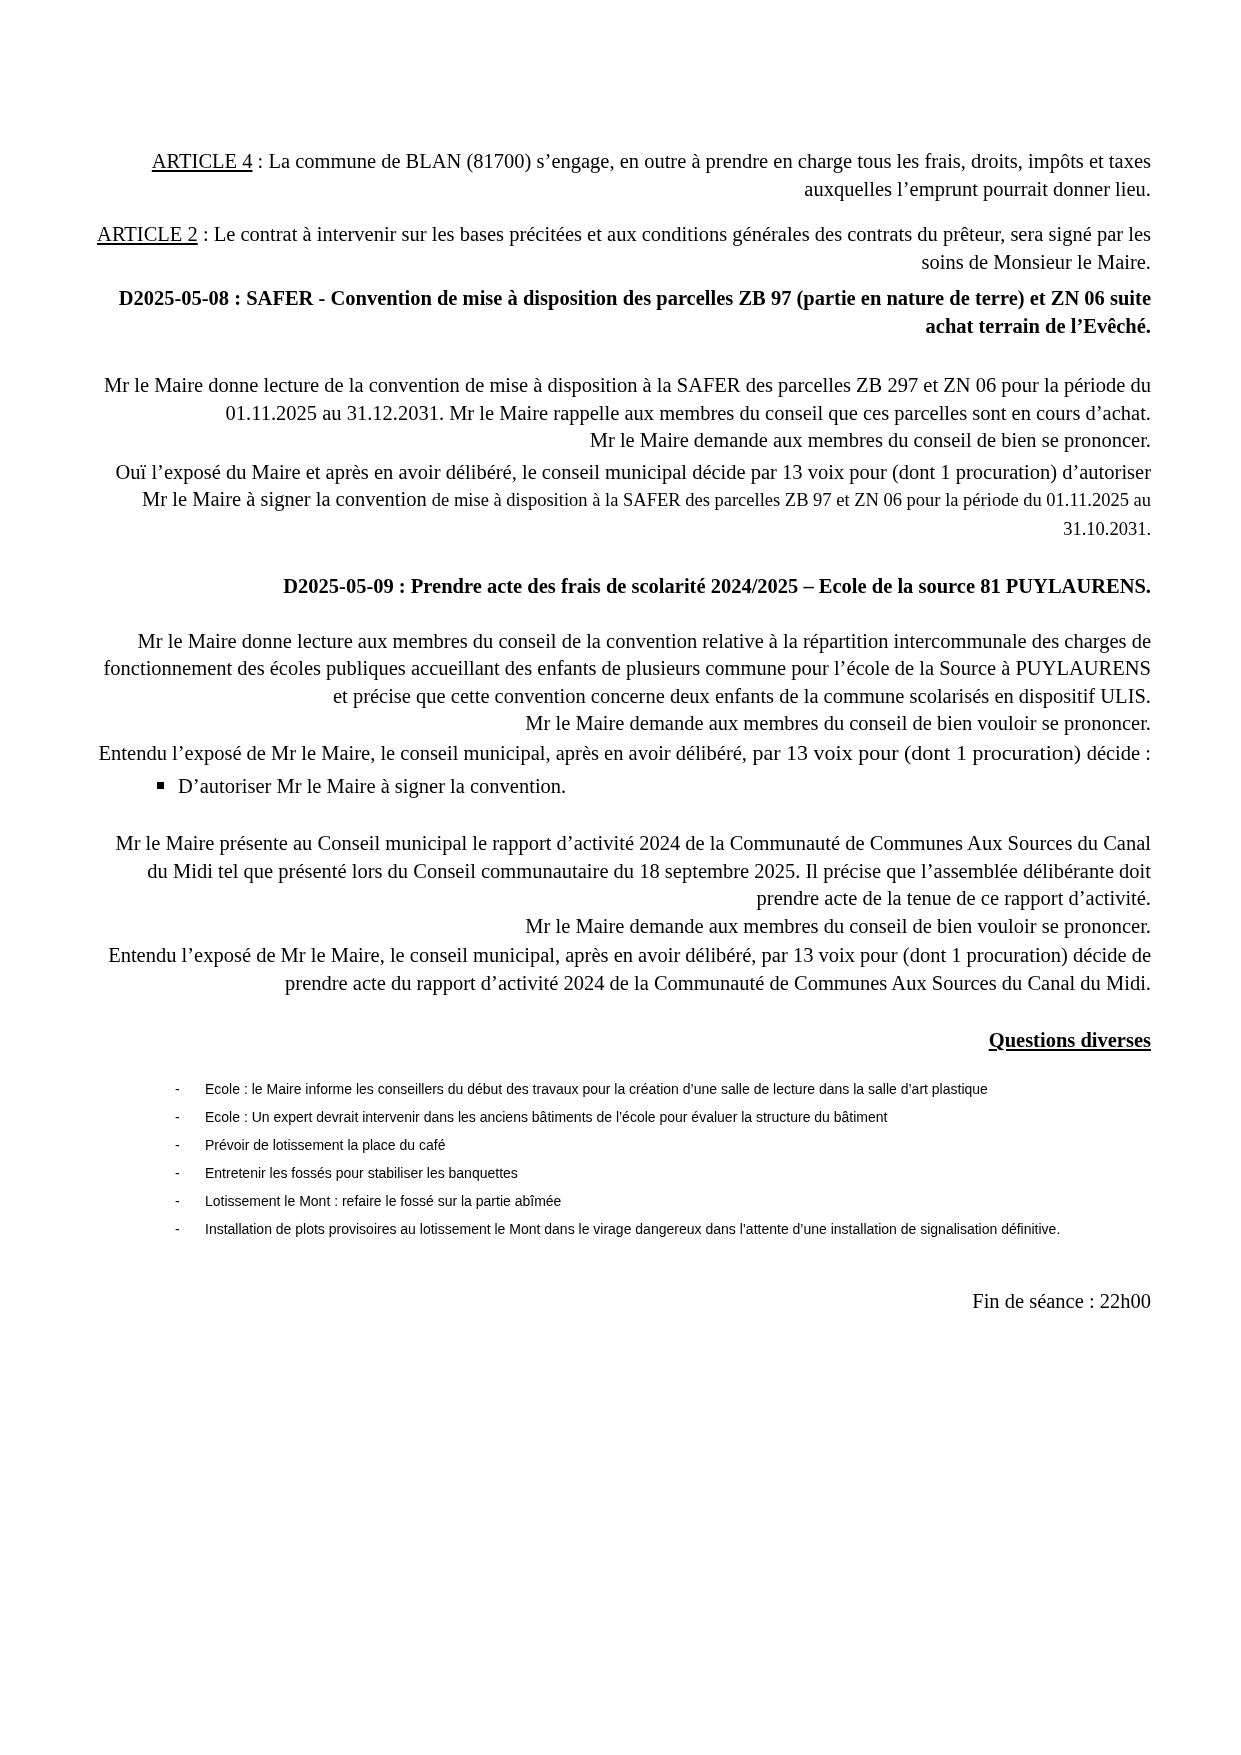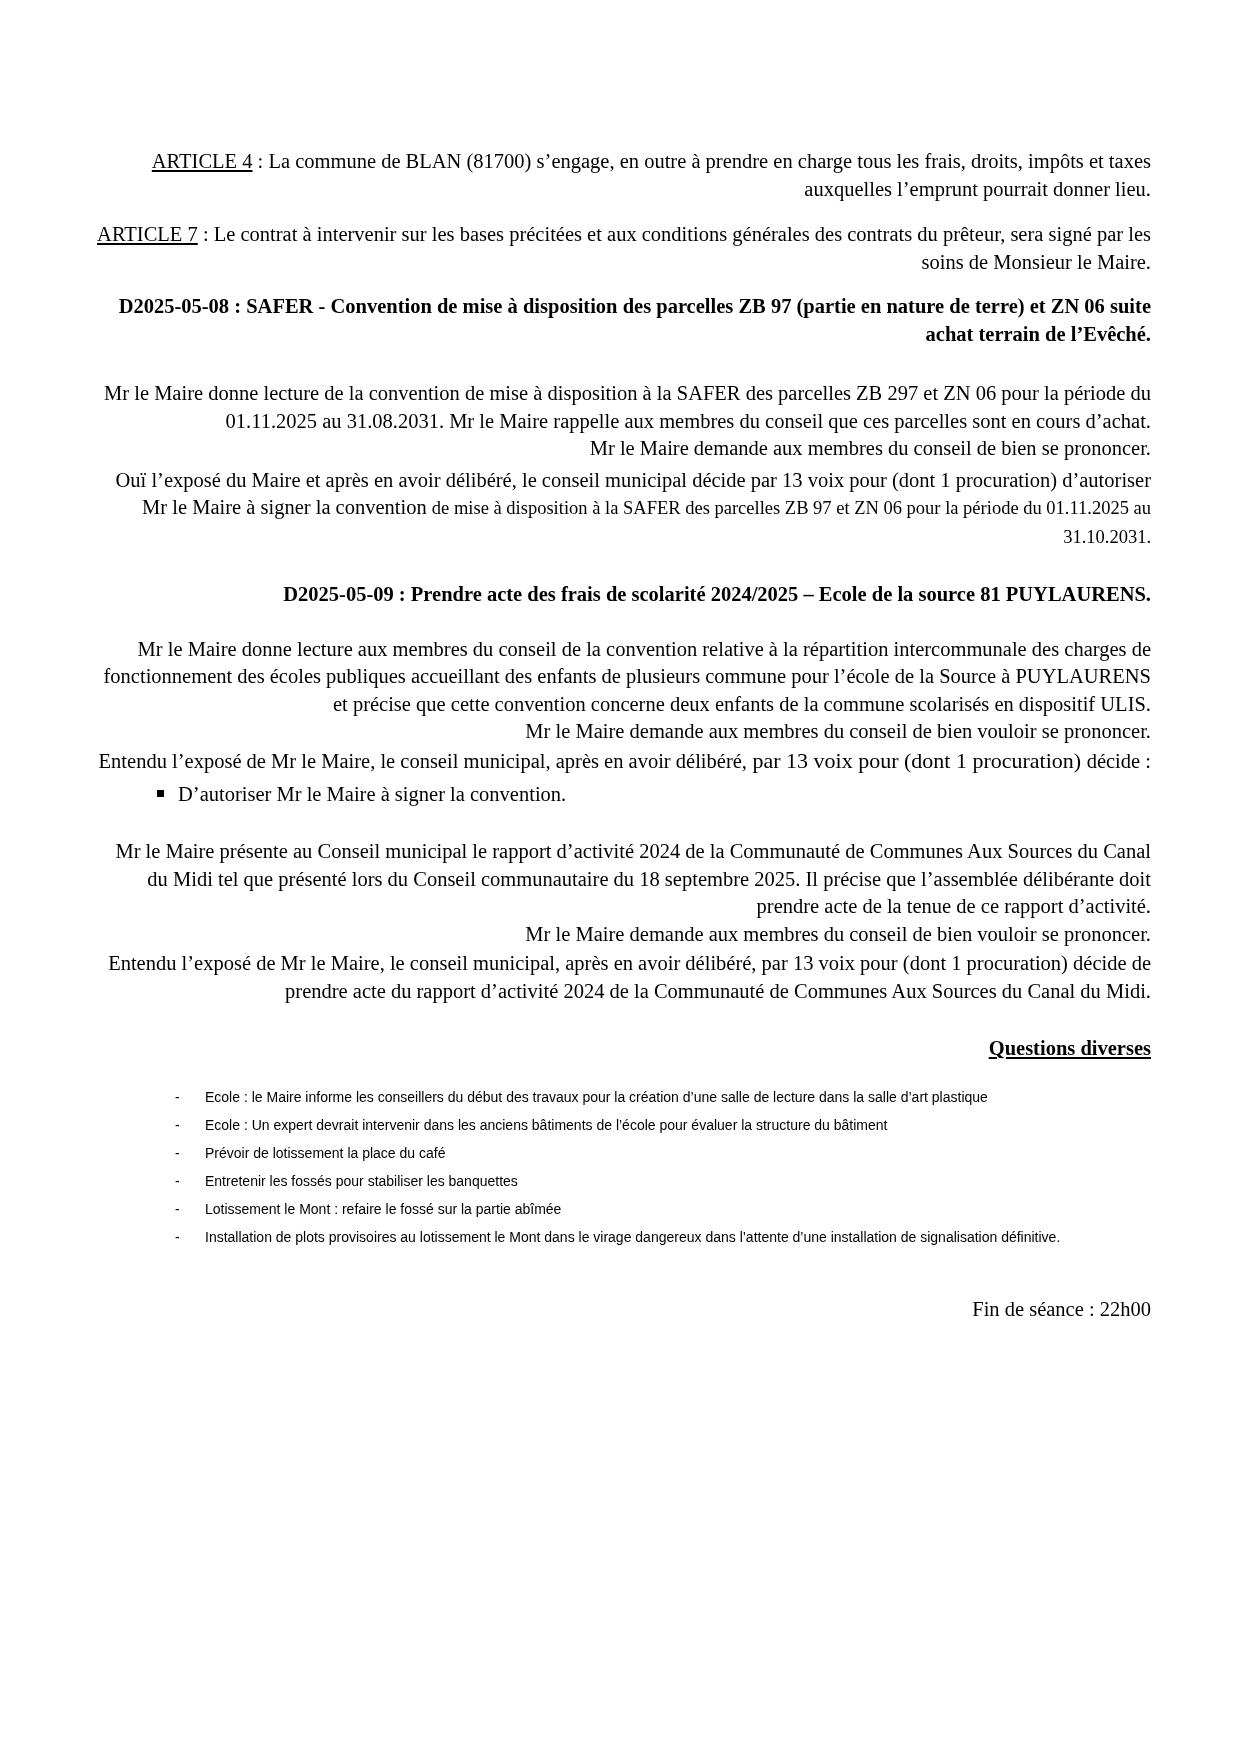--- a/index.html
+++ b/index.html
@@ -91,23 +91,23 @@
     width:4px;
     height:60px;
   }
 </style>
 </head>
 <body>
 
 <div class="page">
   <div class="content">
       <p class="doc justify"><span class="run-underline">ARTICLE 4</span><span> : La commune de BLAN (81700) s’engage, en outre à prendre en charge tous les frais, droits, impôts et taxes auxquelles l’emprunt pourrait donner lieu.</span></p>
-      <p class="doc justify" style="margin-top: 18px;"><span class="run-underline">ARTICLE 7</span><span> : Le contrat à intervenir sur les bases précitées et aux conditions générales des contrats du prêteur, sera signé par les soins de Monsieur le Maire.</span></p>
-      <p class="doc bold justify" style="margin-top: 17px;"><span>D2025-05-08 : SAFER - Convention de mise à disposition des parcelles ZB 97 (partie en nature de terre) et ZN 06 suite achat terrain de l’Evêché.</span></p>
-      <p class="doc justify" style="margin-top: 32px;"><span>Mr le Maire donne lecture de la convention de mise à disposition à la SAFER des parcelles ZB 297 et ZN 06 pour la période du 01.11.2025 au 31.08.2031. Mr le Maire rappelle aux membres du conseil que ces parcelles sont en cours d’achat.</span></p>
+      <p class="doc justify" style="margin-top: 18px;"><span class="run-underline">ARTICLE 2</span><span> : Le contrat à intervenir sur les bases précitées et aux conditions générales des contrats du prêteur, sera signé par les soins de Monsieur le Maire.</span></p>
+      <p class="doc bold justify" style="margin-top: 9px;"><span>D2025-05-08 : SAFER - Convention de mise à disposition des parcelles ZB 97 (partie en nature de terre) et ZN 06 suite achat terrain de l’Evêché.</span></p>
+      <p class="doc justify" style="margin-top: 32px;"><span>Mr le Maire donne lecture de la convention de mise à disposition à la SAFER des parcelles ZB 297 et ZN 06 pour la période du 01.11.2025 au 31.12.2031. Mr le Maire rappelle aux membres du conseil que ces parcelles sont en cours d’achat.</span></p>
       <p class="doc"><span>Mr le Maire demande aux membres du conseil de bien se prononcer.</span></p>
       <p class="doc justify" style="margin-top: 4px;"><span>Ouï l’exposé du Maire et après en avoir délibéré, le conseil municipal décide par 13 voix pour (dont 1 procuration) d’autoriser Mr le Maire à signer la convention </span><span class="run-small">de mise à disposition à la SAFER des parcelles ZB 97 et ZN 06 pour la période du 01.11.2025 au 31.10.2031.</span></p>
       <p class="doc bold justify" style="margin-top: 30px;"><span>D2025-05-09 : Prendre acte des frais de scolarité 2024/2025 – Ecole de la source 81 PUYLAURENS.</span></p>
       <p class="doc justify" style="margin-top: 27px;"><span>Mr le Maire donne lecture aux membres du conseil de la convention relative à la répartition intercommunale des charges de fonctionnement des écoles publiques accueillant des enfants de plusieurs commune pour l’école de la Source à PUYLAURENS et précise que cette convention concerne deux enfants de la commune scolarisés en dispositif ULIS.</span></p>
       <p class="doc"><span>Mr le Maire demande aux membres du conseil de bien vouloir se prononcer.</span></p>
       <p class="doc justify" style="margin-top: 1px;"><span>Entendu l’exposé de Mr le Maire, le conseil municipal, après en avoir délibéré,</span><span class="run-large"> par 13 voix pour (dont 1 procuration) </span><span>décide :</span></p>
       <ul class="squares" style="margin-top: 5px;">
         <li>D’autoriser Mr le Maire à signer la convention.</li>
       </ul>
       <p class="doc justify" style="margin-top: 30px;"><span>Mr le Maire présente au Conseil municipal le rapport d’activité 2024 de la Communauté de Communes Aux Sources du Canal du Midi tel que présenté lors du Conseil communautaire du 18 septembre 2025. Il précise que l’assemblée délibérante doit prendre acte de la tenue de ce rapport d’activité.</span></p>

